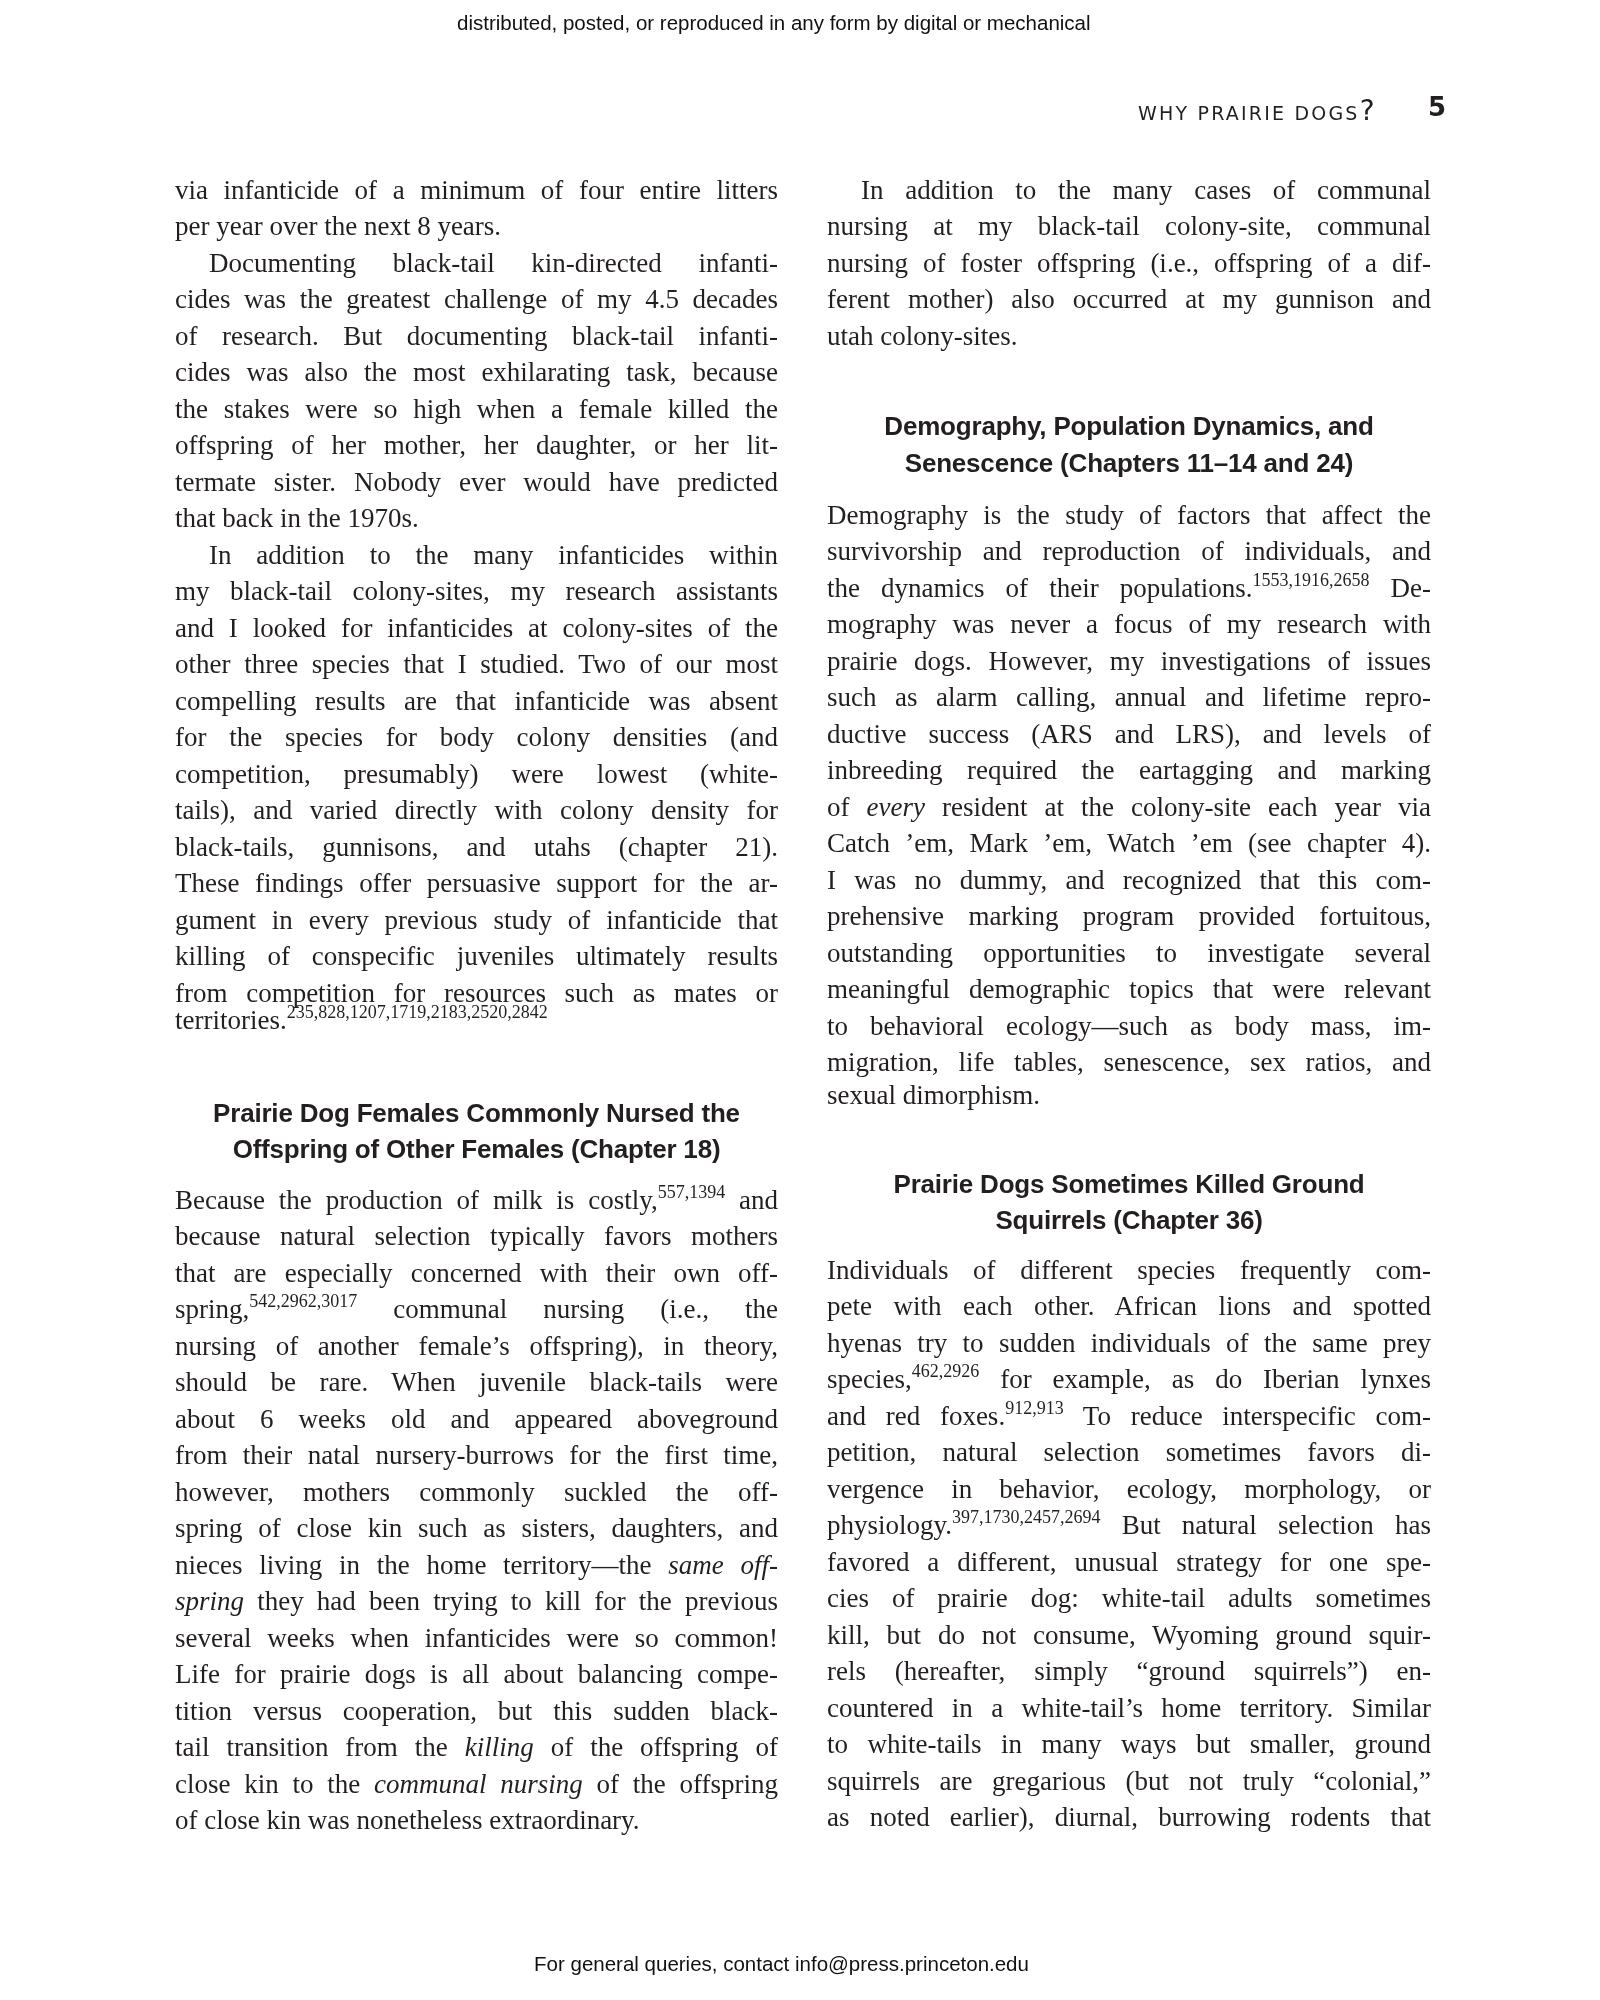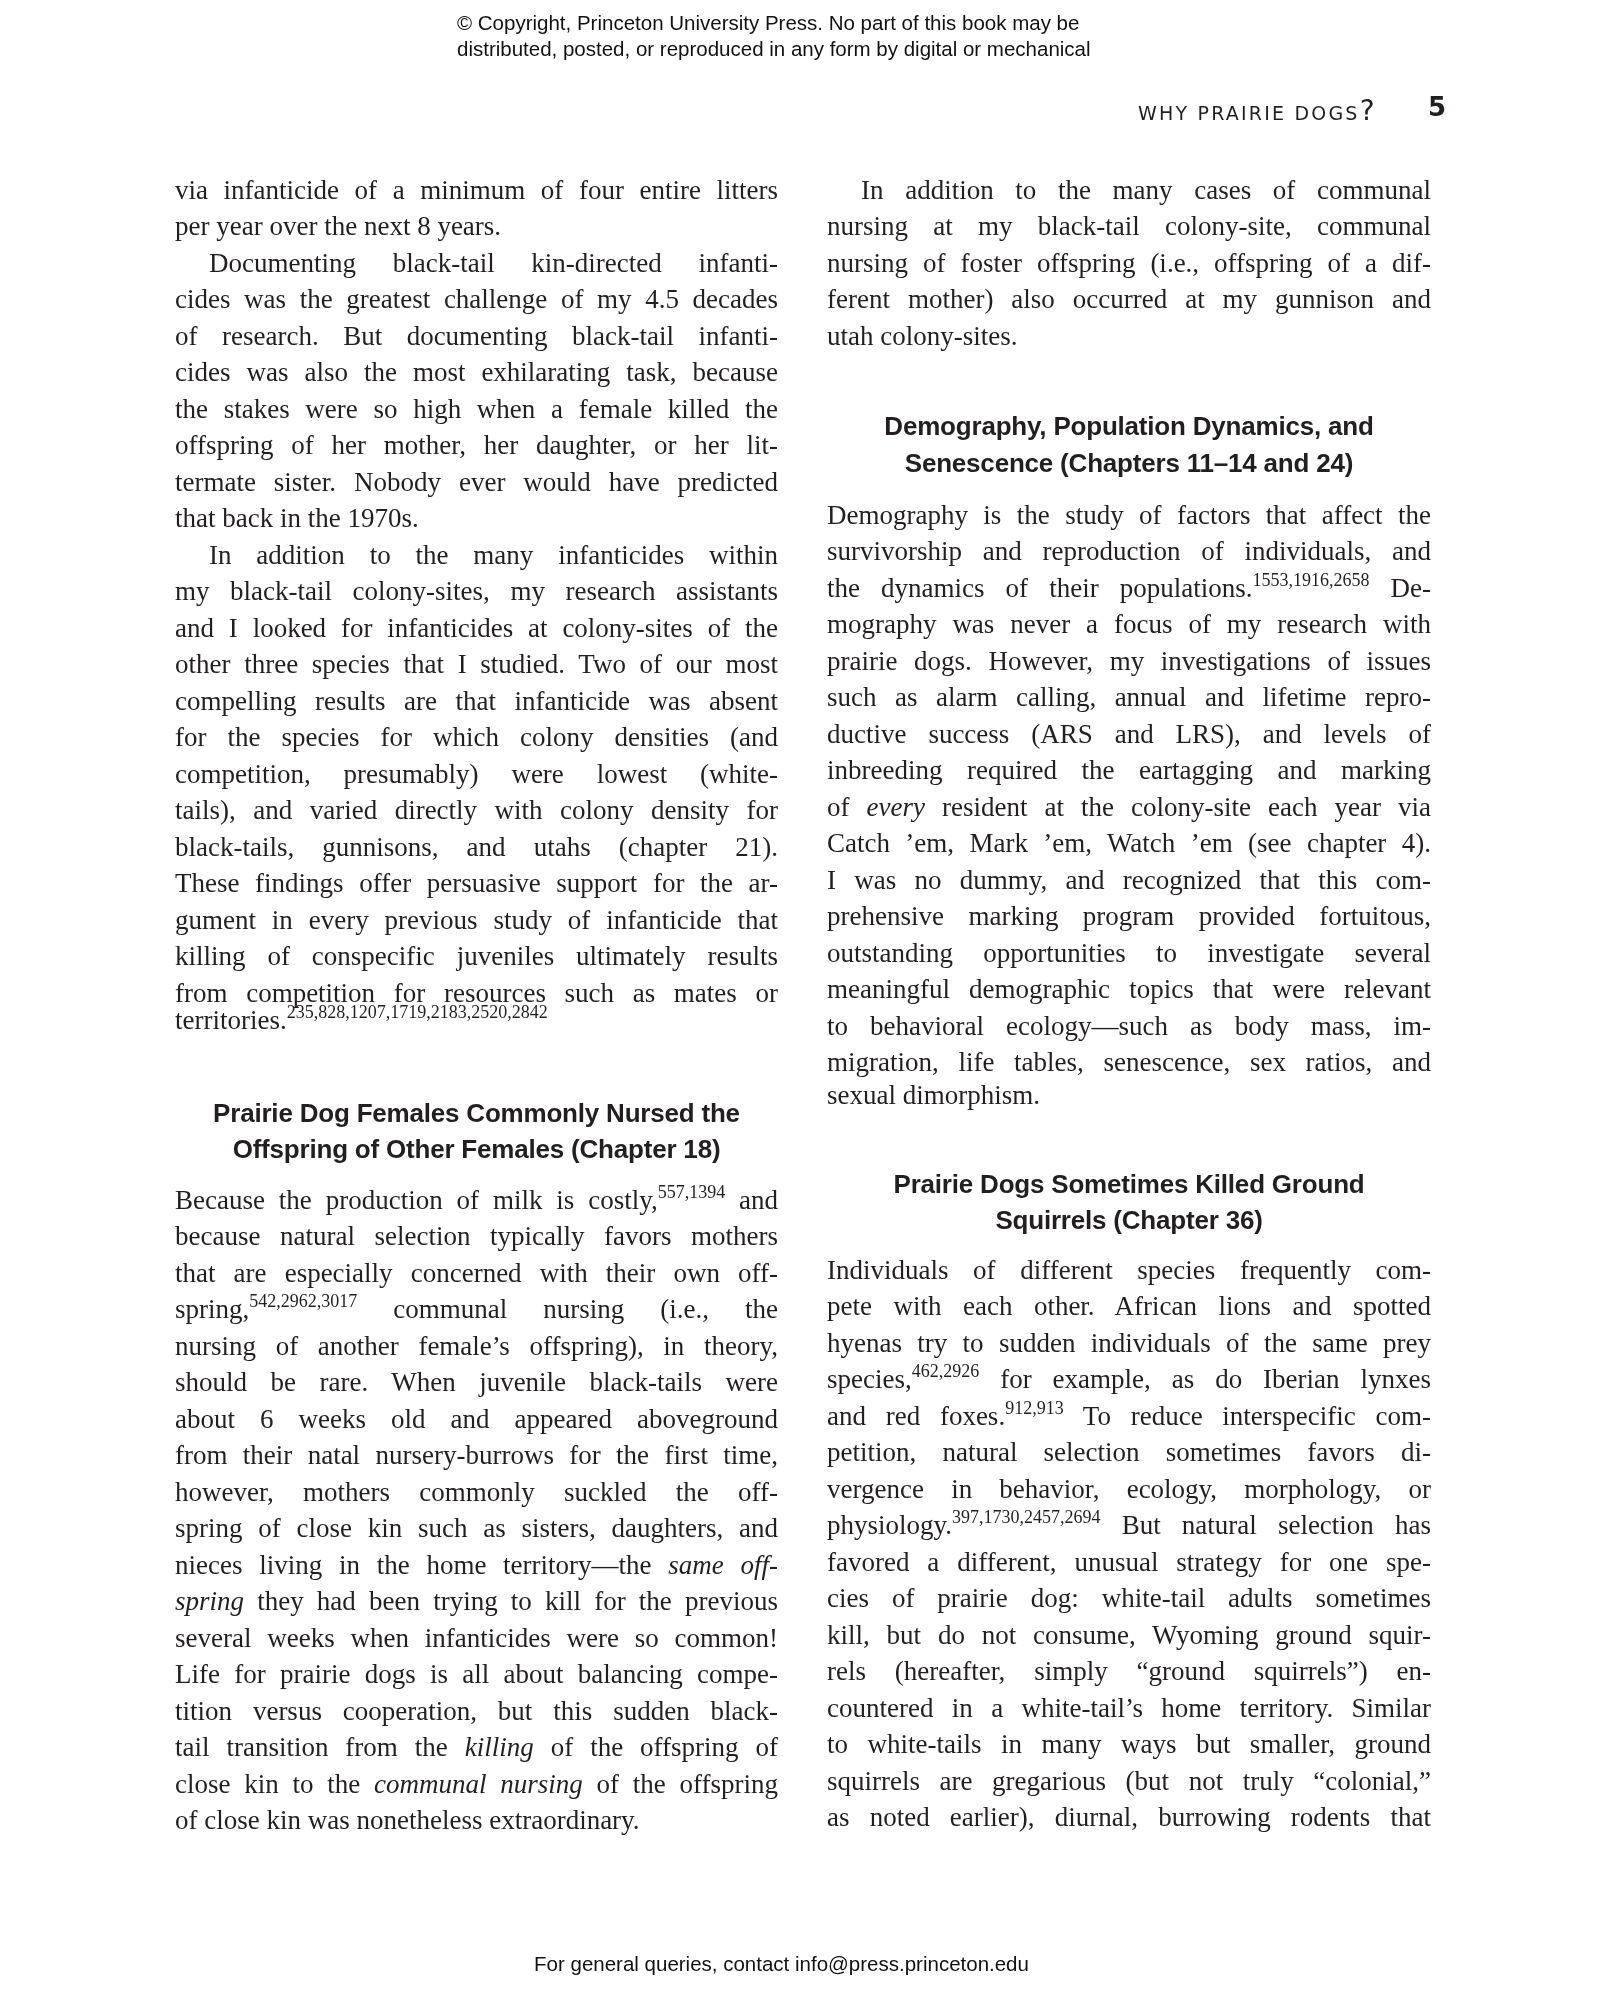--- a/index.html
+++ b/index.html
@@ -16,21 +16,20 @@
   .ln.last { text-align-last: left; font-family: Liberation Serif, serif; }
   .ln.ind { padding-left: 34px; width: calc(100% - 34px); }
   .ln sup { font-size: 18px; line-height: 0; vertical-align: 11px; letter-spacing: 0; }
   .hd { position: absolute; left: 0; width: 100%; height: 36px; line-height: 36px; text-align: center; white-space: nowrap; font-family: "Liberation Sans", sans-serif; font-weight: bold; font-size: 26px; letter-spacing: -0.2px; color: #231f20; }
   .footer { position: absolute; left: 0; width: 1563px; top: 1952px; text-align: center; font-family: "Liberation Sans", sans-serif; font-size: 20.5px; color: #111; }
 </style>
 </head>
 <body>
 
 <div class="notice">
-  <div>© Copyright, Princeton University Press. No part of this book may be</div>
   <div>distributed, posted, or reproduced in any form by digital or mechanical</div>
 </div>
 
 <div class="runhead"><span>WHY PRAIRIE DOGS</span><span class="q">?</span></div>
 <div class="pageno">5</div>
 
 <div class="col left">
 
   <div class="ln" style="top:172px">via infanticide of a minimum of four entire litters</div>
   <div class="ln last" style="top:208px">per year over the next 8 years.</div>
@@ -42,21 +41,21 @@
   <div class="ln" style="top:391px">the stakes were so high when a female killed the</div>
   <div class="ln" style="top:427px">offspring of her mother, her daughter, or her lit-</div>
   <div class="ln" style="top:464px">termate sister. Nobody ever would have predicted</div>
   <div class="ln last" style="top:500px">that back in the 1970s.</div>
 
   <div class="ln ind" style="top:537px">In addition to the many infanticides within</div>
   <div class="ln" style="top:573px">my black-tail colony-sites, my research assistants</div>
   <div class="ln" style="top:610px">and I looked for infanticides at colony-sites of the</div>
   <div class="ln" style="top:646px">other three species that I studied. Two of our most</div>
   <div class="ln" style="top:683px">compelling results are that infanticide was absent</div>
-  <div class="ln" style="top:719px">for the species for which colony densities (and</div>
+  <div class="ln" style="top:719px">for the species for body colony densities (and</div>
   <div class="ln" style="top:756px">competition, presumably) were lowest (white-</div>
   <div class="ln" style="top:792px">tails), and varied directly with colony density for</div>
   <div class="ln" style="top:829px">black-tails, gunnisons, and utahs (chapter 21).</div>
   <div class="ln" style="top:865px">These findings offer persuasive support for the ar-</div>
   <div class="ln" style="top:902px">gument in every previous study of infanticide that</div>
   <div class="ln" style="top:938px">killing of conspecific juveniles ultimately results</div>
   <div class="ln" style="top:975px">from competition for resources such as mates or</div>
   <div class="ln last" style="top:1002px"><span>territories.</span><sup>235,828,1207,1719,2183,2520,2842</sup></div>
 
   <div class="hd" style="top:1095px">Prairie Dog Females Commonly Nursed the</div>

